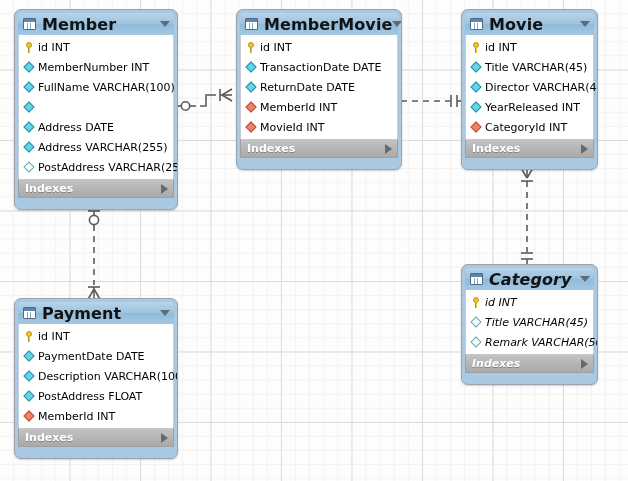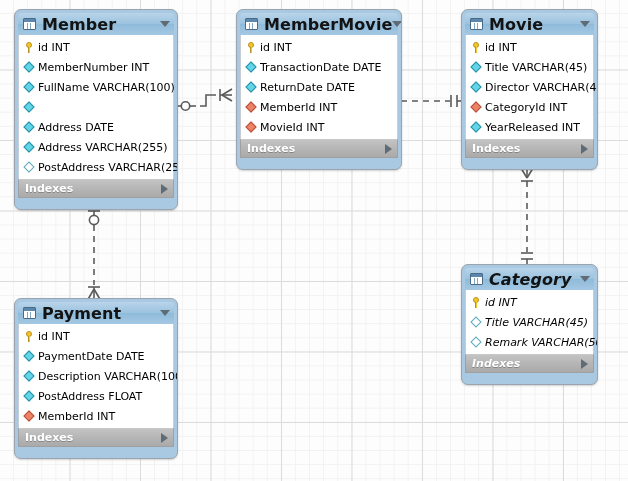--- a/index.html
+++ b/index.html
@@ -351,26 +351,26 @@
       </div>
       <div class="col-row">
         <span class="ico ico-diamond ico-nn"></span>
         <span class="col-name">Title VARCHAR(45)</span>
       </div>
       <div class="col-row">
         <span class="ico ico-diamond ico-nn"></span>
         <span class="col-name">Director VARCHAR(45)</span>
       </div>
       <div class="col-row">
+        <span class="ico ico-diamond ico-nn"></span>
+        <span class="col-name">YearReleased INT</span>
+      </div>
+      <div class="col-row">
         <span class="ico ico-diamond ico-fk"></span>
         <span class="col-name">CategoryId INT</span>
-      </div>
-      <div class="col-row">
-        <span class="ico ico-diamond ico-nn"></span>
-        <span class="col-name">YearReleased INT</span>
       </div>
     </div>
     <div class="tbl-footer">
       <span class="footer-label">Indexes</span>
       <span class="footer-caret"></span>
     </div>
     <div class="tbl-strip"></div>
   </div>
 
   <div class="table-box" id="tbl-3" style="left:461px; top:264px; width:137px;font-style:italic;">

